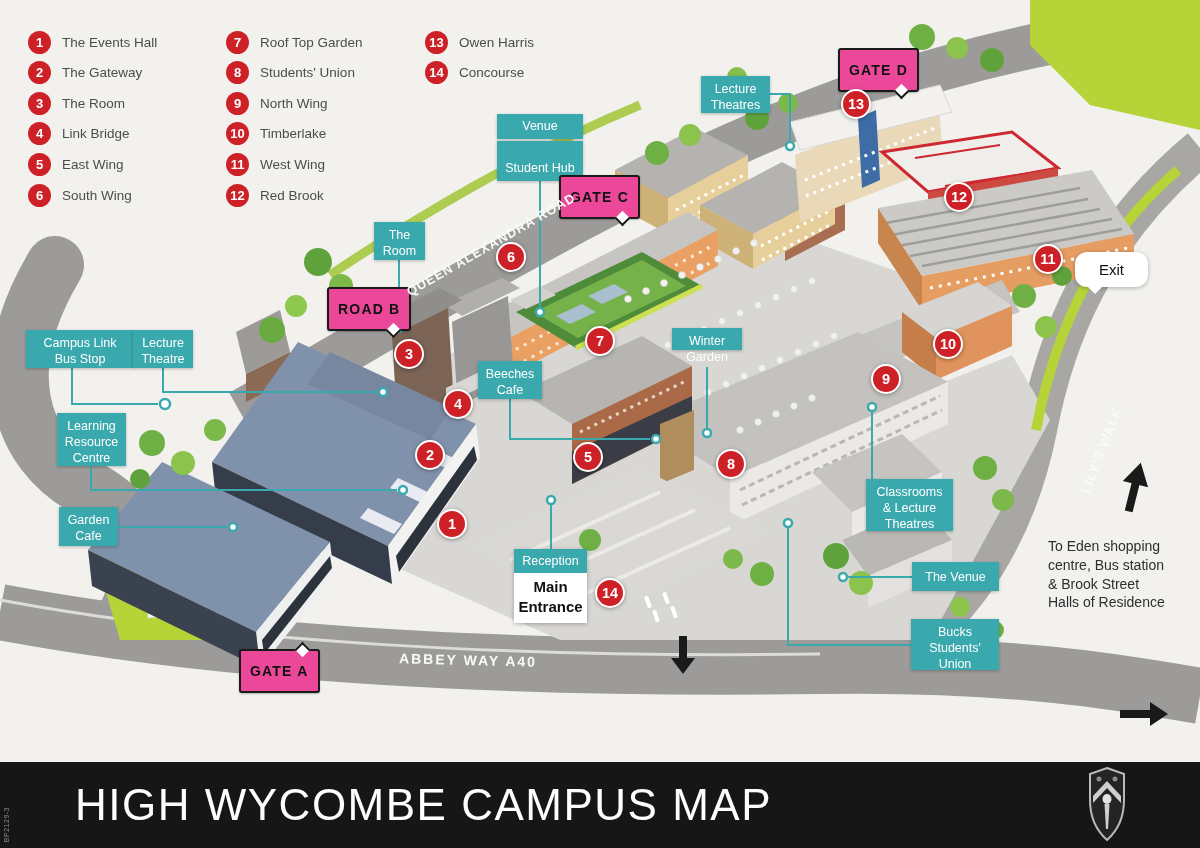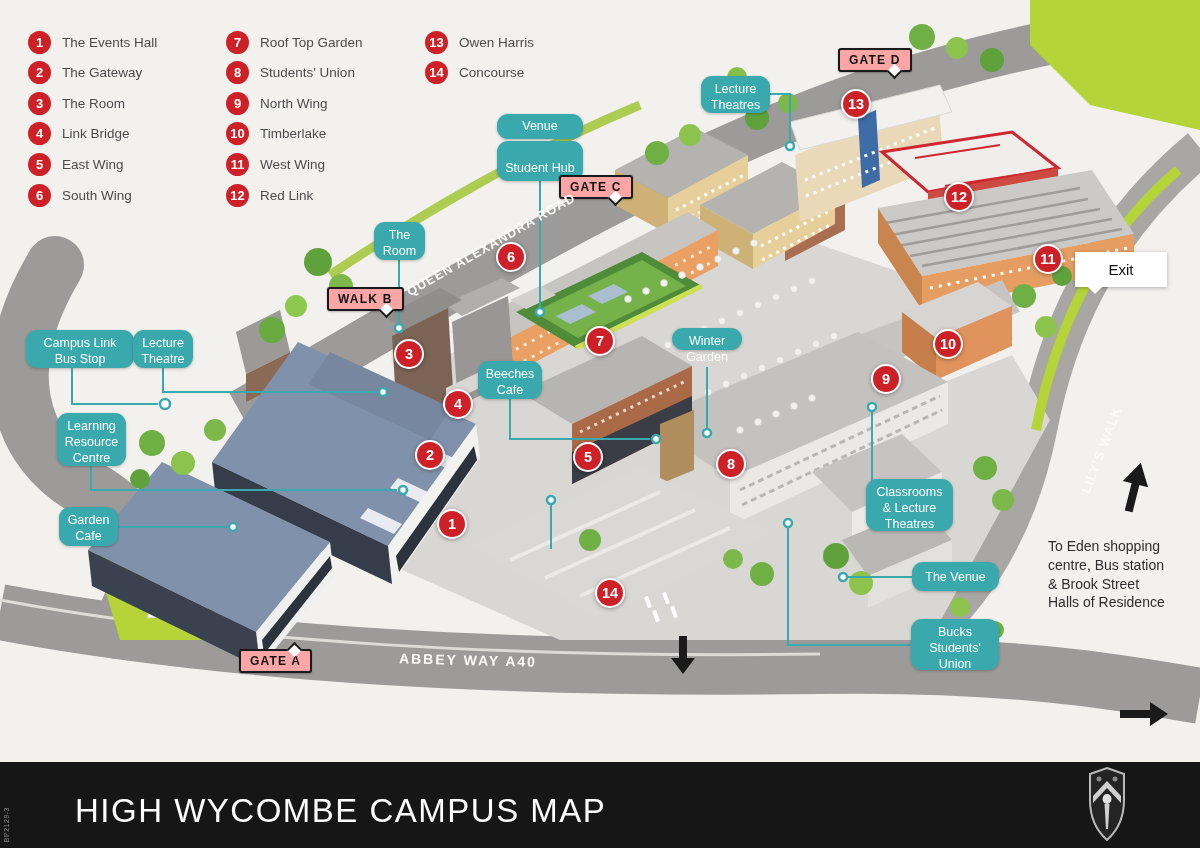--- a/index.html
+++ b/index.html
@@ -9,34 +9,34 @@
 
   
   .leg{position:absolute;display:flex;align-items:center;}
   .leg-num{width:23px;height:23px;border-radius:50%;background:#CE2127;color:#fff;
     font-size:13px;font-weight:bold;display:flex;align-items:center;justify-content:center;flex:0 0 auto;}
   .leg-label{margin-left:11px;font-size:13.5px;color:#4c4c4c;}
 
   
   .tlabel{position:absolute;background:#3AA9AD;color:#fff;font-size:12.5px;line-height:1.28;
     text-align:center;white-space:pre-line;padding:5px 4px;box-sizing:border-box;
-    box-shadow:0 1px 3px rgba(0,0,0,.25);border-radius:11px;}
-
-  
-  .gate{position:absolute;background:#fca5a5;border:2px solid #1a1a1a;border-radius:3px;
-    padding:3px 9px;font-size:12px;font-weight:bold;letter-spacing:1.2px;color:#111;
+    box-shadow:0 1px 3px rgba(0,0,0,.25);}
+
+  
+  .gate{position:absolute;background:#ec4899;border:2px solid #1a1a1a;border-radius:3px;
+    padding:12px 9px;font-size:14px;font-weight:bold;letter-spacing:1.2px;color:#111;
     box-shadow:0 1px 2px rgba(0,0,0,.25);}
   .gate::after{content:"";position:absolute;width:9px;height:9px;background:#fff;transform:rotate(45deg);}
   .gate-b::after,.gate-c::after,.gate-d::after{bottom:-7px;right:10px;border-right:2px solid #1a1a1a;border-bottom:2px solid #1a1a1a;}
   .gate-a::after{top:-7px;right:10px;border-left:2px solid #1a1a1a;border-top:2px solid #1a1a1a;}
 
   
   .wlabel{position:absolute;background:#fff;color:#111;text-align:center;
     box-shadow:0 1px 4px rgba(0,0,0,.28);}
-  .exit-label{left:1075px;top:252px;width:92px;height:35px;font-size:15px;line-height:35px;}
+  .exit-label{left:1075px;top:252px;width:73px;height:35px;font-size:15px;line-height:35px;border-radius:12px;}
   .exit-label::after{content:"";position:absolute;bottom:-5px;left:15px;width:10px;height:10px;background:#fff;transform:rotate(45deg);}
 
   .entrance-combo{position:absolute;left:514px;top:549px;width:73px;box-shadow:0 1px 4px rgba(0,0,0,.28);}
   .entrance-head{background:#3AA9AD;color:#fff;font-size:12.5px;text-align:center;padding:5px 0;}
   .entrance-body{background:#fff;color:#111;font-size:15px;font-weight:bold;text-align:center;
     white-space:pre-line;line-height:1.3;padding:4px 0 7px;}
 
   
   .marker{position:absolute;width:30px;height:30px;border-radius:50%;background:#CE2127;
     border:2px solid #fff;box-shadow:0 1px 4px rgba(0,0,0,.35);color:#fff;font-weight:bold;
@@ -46,21 +46,21 @@
   .road-name{position:absolute;color:#fafaf8;font-weight:bold;white-space:nowrap;}
   .road-qar{left:404px;top:286px;font-size:13px;letter-spacing:1px;transform:rotate(-30deg);transform-origin:0 0;}
   .road-abbey{left:399px;top:652px;font-size:14px;letter-spacing:2px;transform:rotate(1.5deg);}
   .road-lily{left:1078px;top:490px;font-size:13px;letter-spacing:1px;transform:rotate(-69deg);transform-origin:0 0;}
 
   .note-eden{position:absolute;left:1048px;top:537px;font-size:14px;color:#2e2e2e;line-height:1.34;white-space:pre-line;}
 
   
   .footer{position:absolute;left:0;top:762px;width:1200px;height:86px;background:#161616;}
   .footer-title{position:absolute;left:75px;top:50%;transform:translateY(-50%);color:#fdfdfd;
-    font-size:33px;letter-spacing:1.5px;white-space:nowrap;margin-top:6px;}
+    font-size:44px;letter-spacing:1.5px;white-space:nowrap;}
   .footer-code{position:absolute;left:3px;bottom:6px;color:#8a8a8a;font-size:7px;
     writing-mode:vertical-rl;transform:rotate(180deg);letter-spacing:.5px;}
   .crest{position:absolute;left:1087px;top:3px;}
 </style>
 </head>
 <body>
 
 <div class="stage">
 
   <svg class="scene" width="1200" height="762" viewBox="0 0 1200 762">
@@ -340,21 +340,21 @@
     <div class="leg" style="left:226px;top:122px">
         <span class="leg-num">10</span>
         <span class="leg-label">Timberlake</span>
       </div>
     <div class="leg" style="left:226px;top:153px">
         <span class="leg-num">11</span>
         <span class="leg-label">West Wing</span>
       </div>
     <div class="leg" style="left:226px;top:184px">
         <span class="leg-num">12</span>
-        <span class="leg-label">Red Link</span>
+        <span class="leg-label">Red Brook</span>
       </div>
     <div class="leg" style="left:425px;top:31px">
         <span class="leg-num">13</span>
         <span class="leg-label">Owen Harris</span>
       </div>
     <div class="leg" style="left:425px;top:61px">
         <span class="leg-num">14</span>
         <span class="leg-label">Concourse</span>
       </div>
   </div>
@@ -380,25 +380,30 @@
 Garden</div>
   <div class="tlabel" style="left:866px;top:479px;width:87px;height:52px">Classrooms
 &amp; Lecture
 Theatres</div>
   <div class="tlabel" style="left:912px;top:562px;width:87px;height:29px;padding-top:7px">The Venue</div>
   <div class="tlabel" style="left:911px;top:619px;width:88px;height:51px">Bucks
 Students'
 Union</div>
 
   <div class="gate gate-a" style="left:239px;top:649px">GATE A</div>
-  <div class="gate gate-b" style="left:327px;top:287px">WALK B</div>
+  <div class="gate gate-b" style="left:327px;top:287px">ROAD B</div>
   <div class="gate gate-c" style="left:559px;top:175px">GATE C</div>
   <div class="gate gate-d" style="left:838px;top:48px">GATE D</div>
 
   <div class="wlabel exit-label">Exit</div>
+  <div class="entrance-combo">
+    <div class="entrance-head">Reception</div>
+    <div class="entrance-body">Main
+Entrance</div>
+  </div>
 
   <div class="road-name road-qar">QUEEN ALEXANDRA ROAD</div>
   <div class="road-name road-abbey">ABBEY WAY A40</div>
   <div class="road-name road-lily">LILY'S WALK</div>
 
   <div class="note-eden">To Eden shopping
 centre, Bus station
 &amp; Brook Street
 Halls of Residence</div>
 

